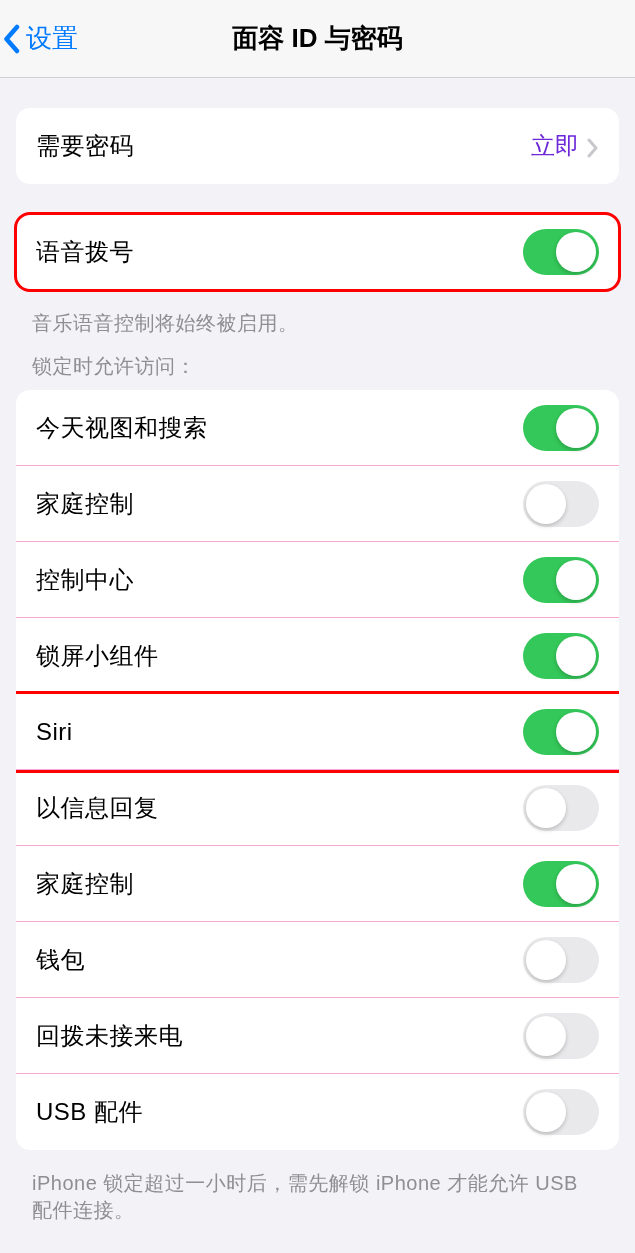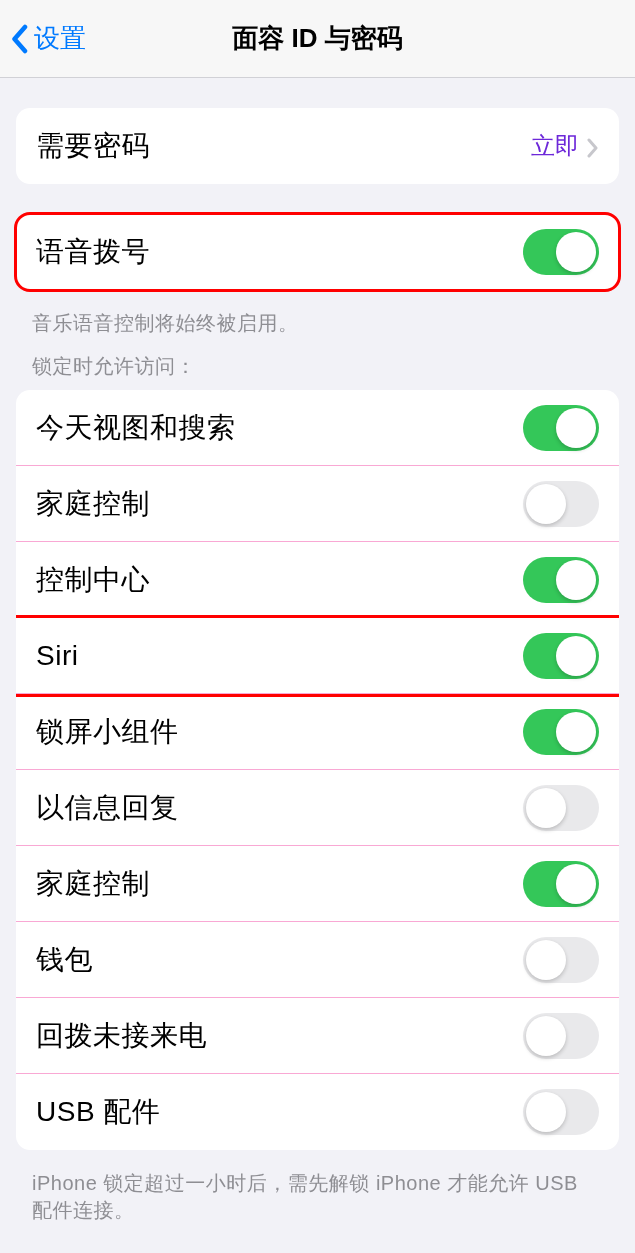--- a/index.html
+++ b/index.html
@@ -18,21 +18,21 @@
       display: flex;
       align-items: center;
       height: 78px;
       background: #f7f7f7;
       border-bottom: 1px solid #d1d1d6;
       position: relative;
     }
     .back-button {
       display: flex;
       align-items: center;
-      padding-left: 10px;
+      padding-left: 2px;
       color: #007aff;
       font-size: 26px;
       cursor: pointer;
     }
     .back-chevron {
       width: 18px;
       height: 30px;
       margin-right: 6px;
     }
     .back-chevron svg {
@@ -71,21 +71,21 @@
     }
     .row:last-child {
       border-bottom: none;
     }
     .row.highlighted {
       outline: 3px solid #ff0000;
       outline-offset: 0px;
       z-index: 1;
     }
     .row-label {
-      font-size: 28px;
+      font-size: 24px;
       color: #000;
       letter-spacing: 0.5px;
     }
     .row-value {
       display: flex;
       align-items: center;
       color: #6d28d9;
       font-size: 24px;
       gap: 8px;
     }
@@ -197,33 +197,33 @@
       <div class="toggle off">
           <div class="toggle-knob"></div>
         </div>
     </div>
     <div class="row">
       <span class="row-label">控制中心</span>
       <div class="toggle on">
           <div class="toggle-knob"></div>
         </div>
     </div>
+    <div class="row">
+      <span class="row-label">锁屏小组件</span>
+      <div class="toggle on">
+          <div class="toggle-knob"></div>
+        </div>
+    </div>
     <div class="row highlighted">
       <span class="row-label">Siri</span>
       <div class="toggle on">
           <div class="toggle-knob"></div>
         </div>
     </div>
     <div class="row">
-      <span class="row-label">锁屏小组件</span>
-      <div class="toggle on">
-          <div class="toggle-knob"></div>
-        </div>
-    </div>
-    <div class="row">
       <span class="row-label">以信息回复</span>
       <div class="toggle off">
           <div class="toggle-knob"></div>
         </div>
     </div>
     <div class="row">
       <span class="row-label">家庭控制</span>
       <div class="toggle on">
           <div class="toggle-knob"></div>
         </div>

